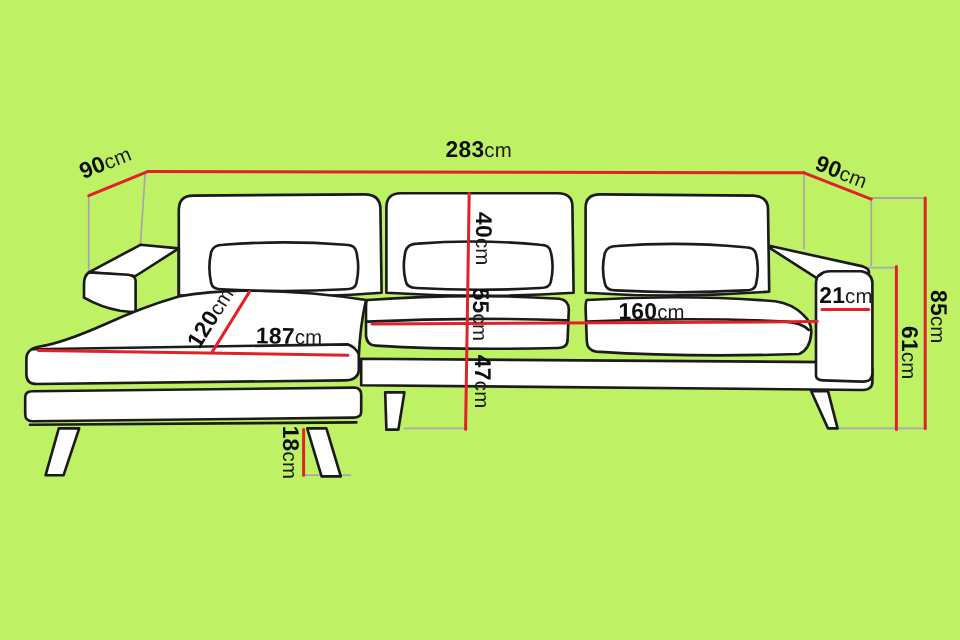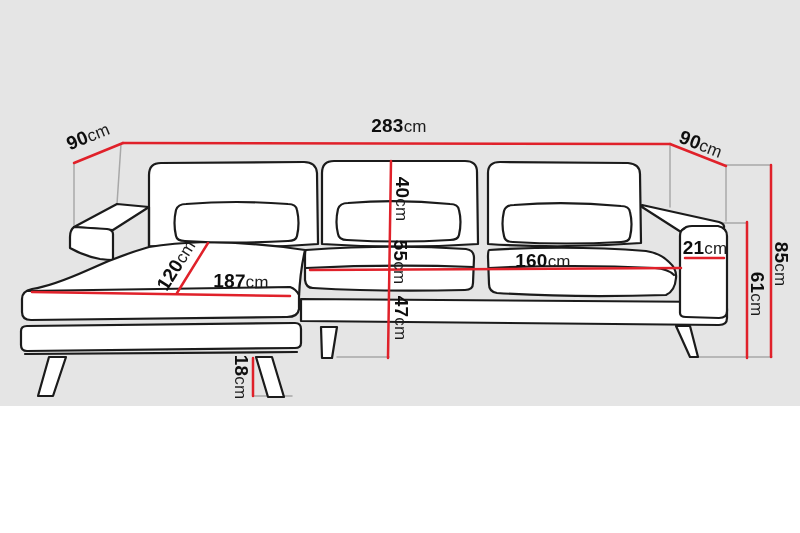--- a/index.html
+++ b/index.html
@@ -1,17 +1,17 @@
 <!DOCTYPE html>
 <html><head>
 <meta charset="utf-8">
 <style>
   html,body{margin:0;padding:0;background:#fff;}
   .stage{
-    position:relative;width:800px;height:406px;background:#e5e5e5;overflow:hidden;
+    position:relative;width:800px;height:533px;background:#bef264;overflow:hidden;
     font-family:"Liberation Sans","DejaVu Sans",sans-serif;
   }
   .stage svg{position:absolute;left:0;top:0;}
   .dim-label{
     position:absolute;white-space:nowrap;color:#0e0e0e;line-height:1;
     transform-origin:center center;letter-spacing:.2px;
   }
   .dim-label .val{font-weight:700;font-size:19px;}
   .dim-label .unit{font-weight:400;font-size:17px;color:#1c1c1c;}
 </style>

